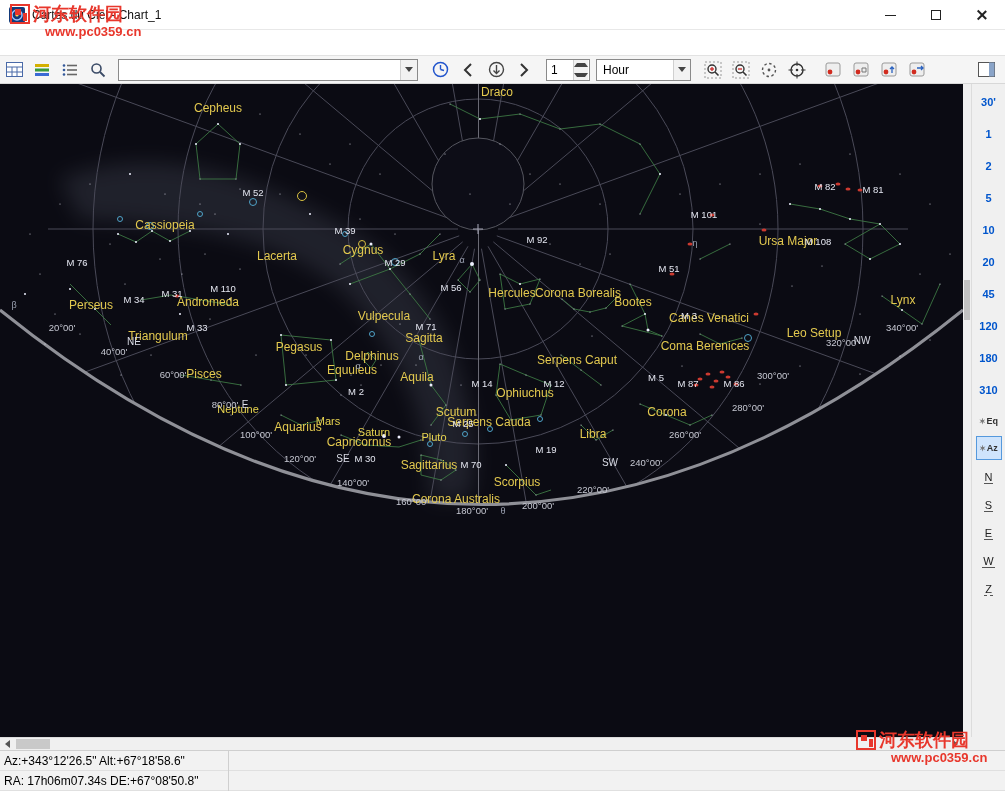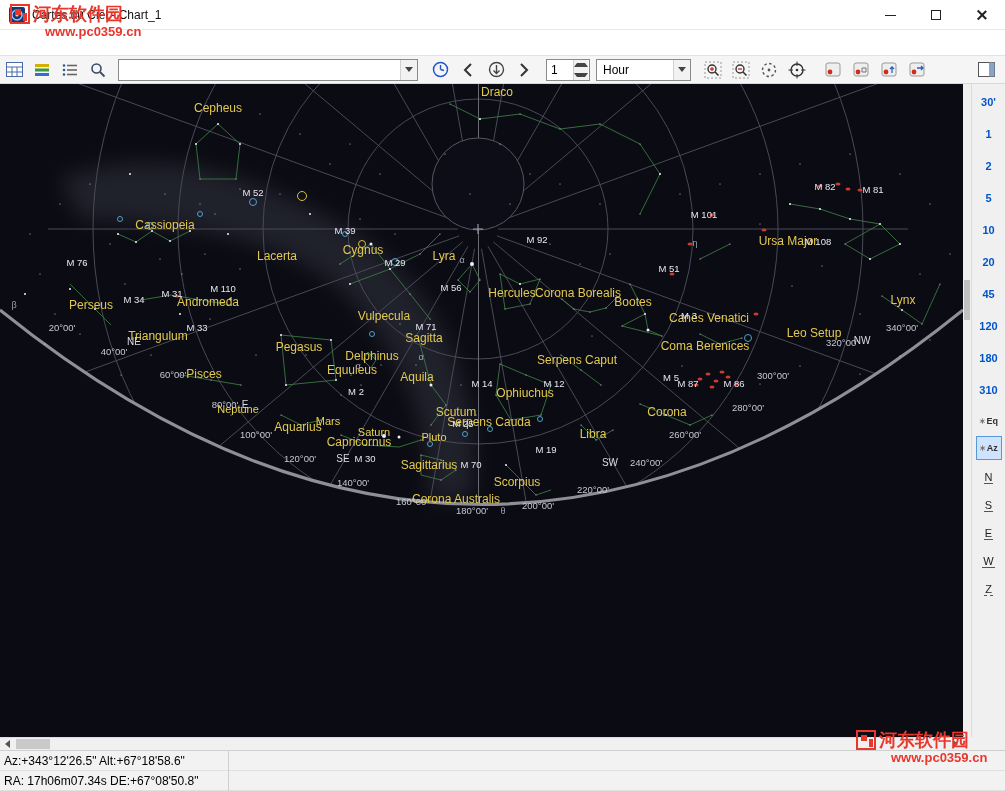--- a/index.html
+++ b/index.html
@@ -615,21 +615,21 @@
         <span class="sky-label c-mes" style="left: 451px; top: 203px;">M 56</span>
         <span class="sky-label c-mes" style="left: 537px; top: 155px;">M 92</span>
         <span class="sky-label c-mes" style="left: 704px; top: 130px;">M 101</span>
         <span class="sky-label c-mes" style="left: 825px; top: 102px;">M 82</span>
         <span class="sky-label c-mes" style="left: 873px; top: 105px;">M 81</span>
         <span class="sky-label c-mes" style="left: 669px; top: 184px;">M 51</span>
         <span class="sky-label c-mes" style="left: 818px; top: 157px;">M 108</span>
         <span class="sky-label c-mes" style="left: 689px; top: 231px;">M 3</span>
         <span class="sky-label c-mes" style="left: 688px; top: 299px;">M 87</span>
         <span class="sky-label c-mes" style="left: 734px; top: 299px;">M 86</span>
-        <span class="sky-label c-mes" style="left: 659px; top: 293px; padding-left: 24px;">M 5</span>
+        <span class="sky-label c-mes" style="left: 644px; top: 293px; padding-left: 24px;">M 5</span>
         <span class="sky-label c-mes" style="left: 554px; top: 299px;">M 12</span>
         <span class="sky-label c-mes" style="left: 482px; top: 299px;">M 14</span>
         <span class="sky-label c-mes" style="left: 356px; top: 307px;">M 2</span>
         <span class="sky-label c-mes" style="left: 365px; top: 374px;">M 30</span>
         <span class="sky-label c-mes" style="left: 463px; top: 339px;">M 25</span>
         <span class="sky-label c-mes" style="left: 471px; top: 380px;">M 70</span>
         <span class="sky-label c-mes" style="left: 546px; top: 365px;">M 19</span>
         <span class="sky-label c-az" style="left: 62px; top: 243px;">20°00'</span>
         <span class="sky-label c-az" style="left: 114px; top: 267px;">40°00'</span>
         <span class="sky-label c-az" style="left: 173px; top: 290px;">60°00'</span>

